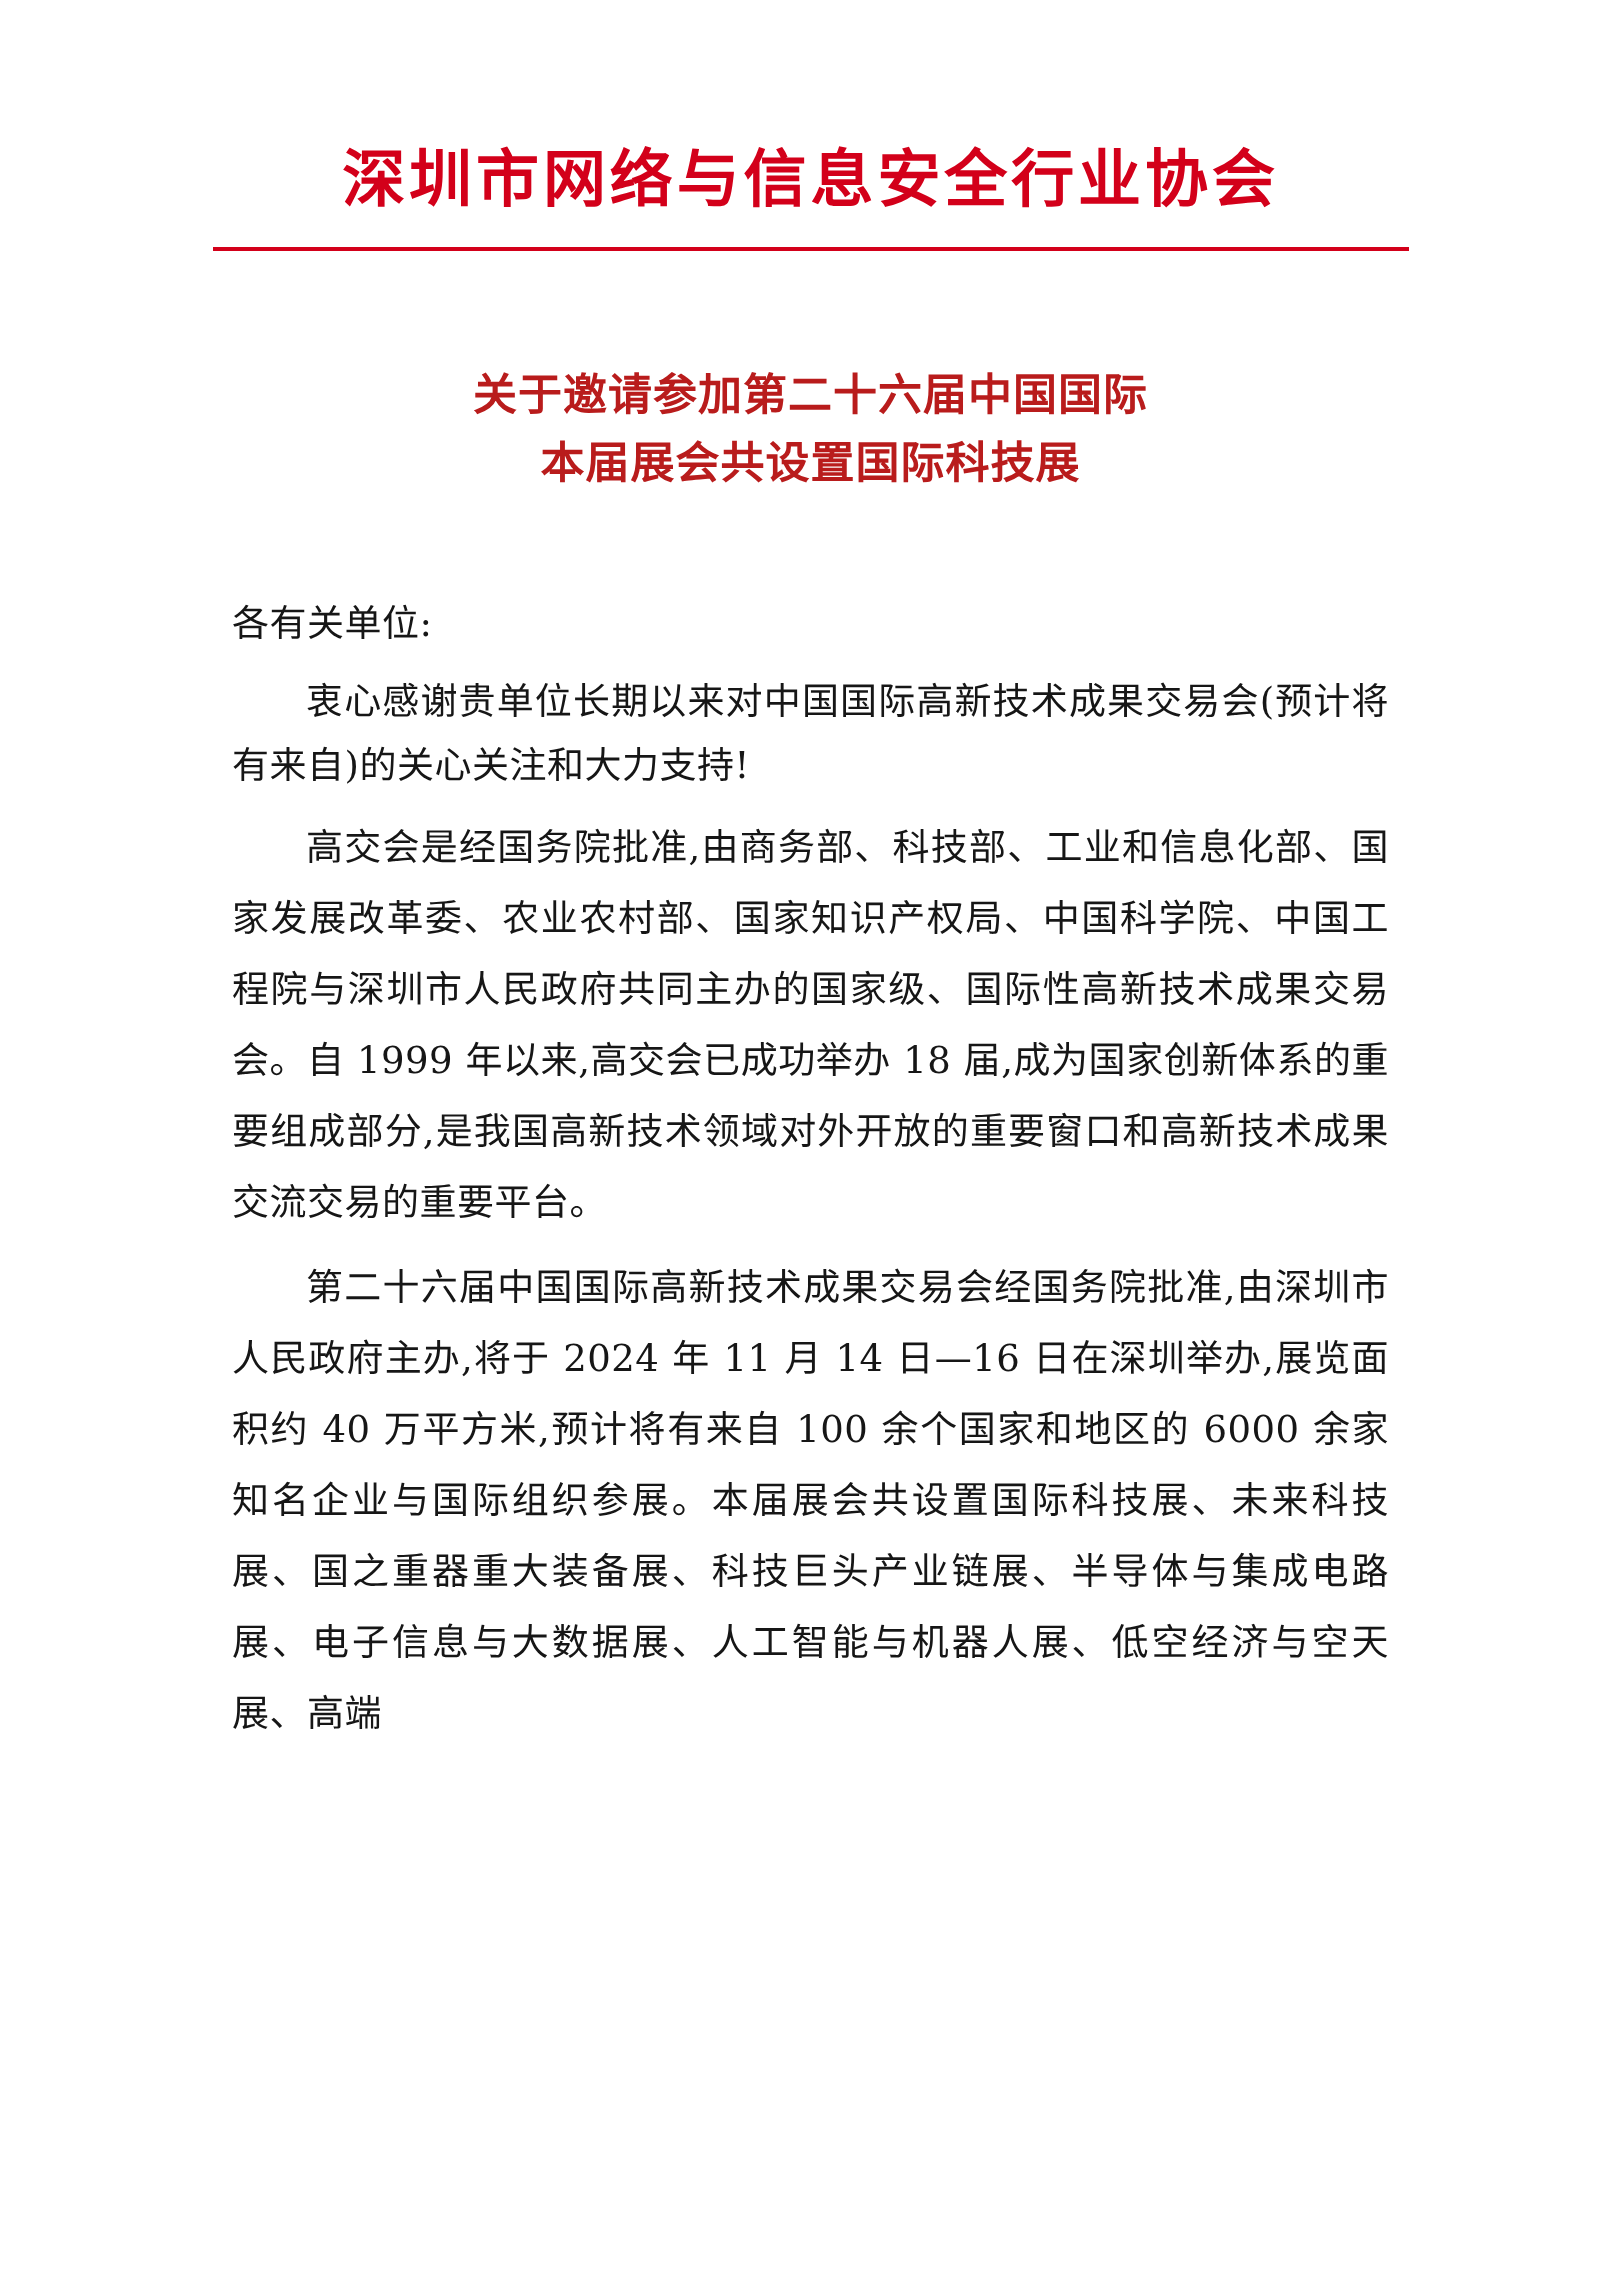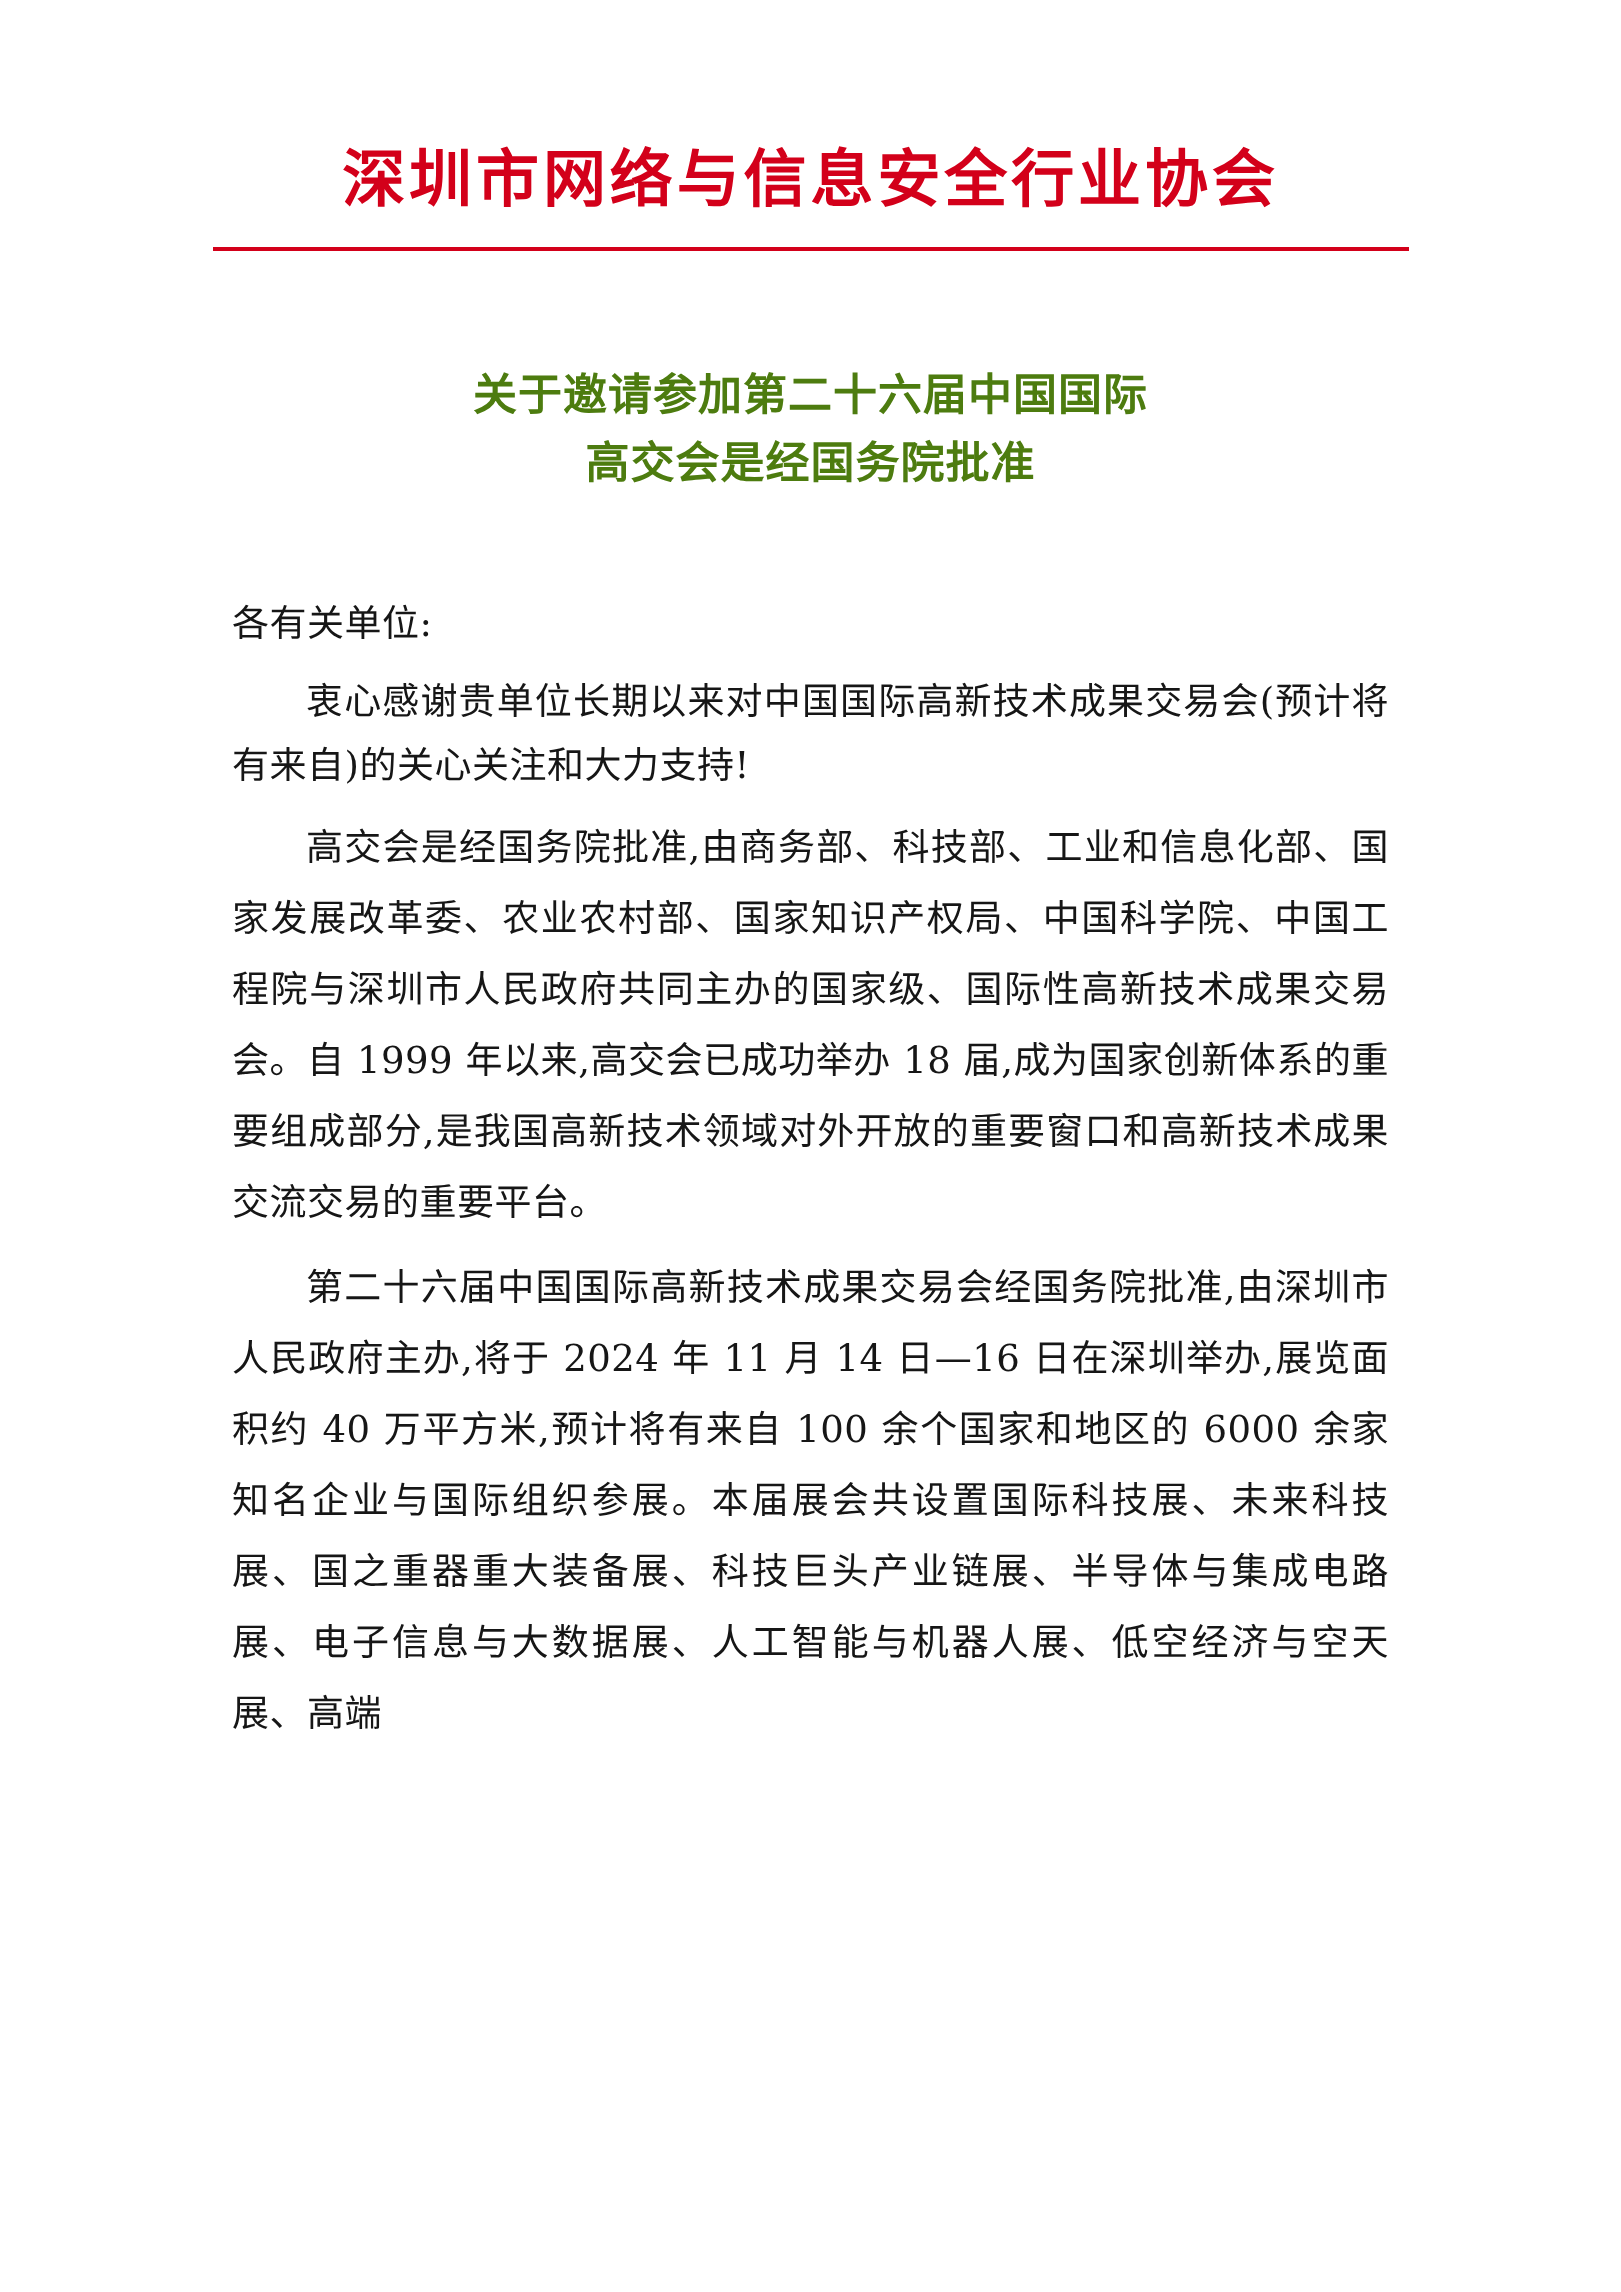--- a/index.html
+++ b/index.html
@@ -40,21 +40,21 @@
     background: #d3001a;
   }
   .doc-title {
     margin: 110px auto 0 auto;
     width: 1157px;
     text-align: center;
     font-family: "DejaVu Serif", "Liberation Serif", serif;
     font-weight: bold;
     font-size: 44px;
     line-height: 1.55;
-    color: #4d7c0f;
+    color: #b91c1c;
     letter-spacing: 1px;
   }
   .doc-title .line {
     display: block;
   }
   .body-block {
     margin: 94px auto 0 auto;
     width: 1157px;
     color: #161616;
     font-size: 37px;
@@ -80,21 +80,21 @@
 
 <div class="page">
 
   <div class="letterhead">
     <div class="letterhead-title">深圳市网络与信息安全行业协会</div>
     <div class="letterhead-rule"></div>
   </div>
 
   <div class="doc-title">
     <span class="line">关于邀请参加第二十六届中国国际</span>
-    <span class="line">高交会是经国务院批准</span>
+    <span class="line">本届展会共设置国际科技展</span>
   </div>
 
   <div class="body-block">
     <p class="salutation">各有关单位:</p>
     <p class="para">衷心感谢贵单位长期以来对中国国际高新技术成果交易会(预计将有来自)的关心关注和大力支持!</p>
     <p class="para loose">高交会是经国务院批准,由商务部、科技部、工业和信息化部、国家发展改革委、农业农村部、国家知识产权局、中国科学院、中国工程院与深圳市人民政府共同主办的国家级、国际性高新技术成果交易会。自 1999 年以来,高交会已成功举办 18 届,成为国家创新体系的重要组成部分,是我国高新技术领域对外开放的重要窗口和高新技术成果交流交易的重要平台。</p>
     <p class="para loose">第二十六届中国国际高新技术成果交易会经国务院批准,由深圳市人民政府主办,将于 2024 年 11 月 14 日—16 日在深圳举办,展览面积约 40 万平方米,预计将有来自 100 余个国家和地区的 6000 余家知名企业与国际组织参展。本届展会共设置国际科技展、未来科技展、国之重器重大装备展、科技巨头产业链展、半导体与集成电路展、电子信息与大数据展、人工智能与机器人展、低空经济与空天展、高端</p>
   </div>
 
 </div>

